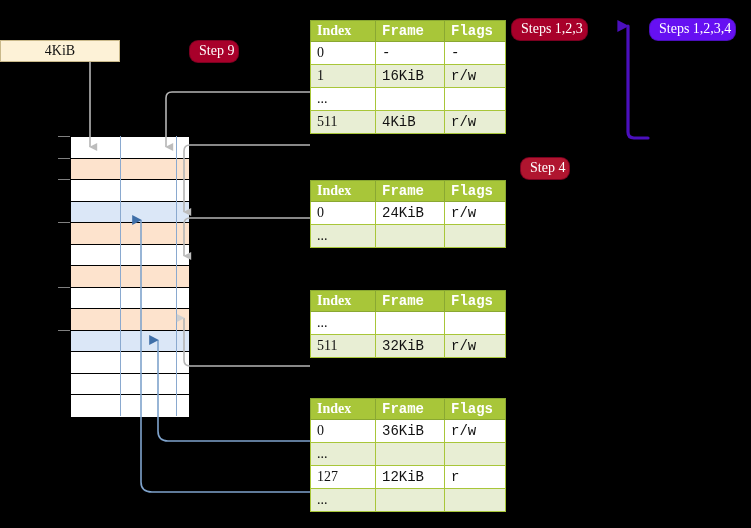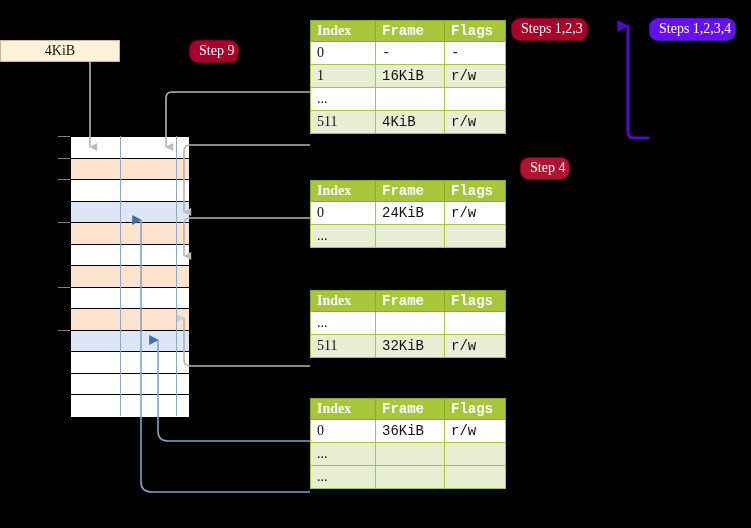--- a/index.html
+++ b/index.html
@@ -214,20 +214,25 @@
       <tr>
         <td class="w-idx">0</td>
         <td class="w-frm">36KiB</td>
         <td class="w-flg">r/w</td>
       </tr>
       <tr class="alt">
         <td class="w-idx">...</td>
         <td class="w-frm"></td>
         <td class="w-flg"></td>
       </tr>
+      <tr>
+        <td class="w-idx">127</td>
+        <td class="w-frm">12KiB</td>
+        <td class="w-flg">r</td>
+      </tr>
       <tr class="alt">
         <td class="w-idx">...</td>
         <td class="w-frm"></td>
         <td class="w-flg"></td>
       </tr>
     </tbody>
   </table>
 
 <svg class="abs" id="wires" viewBox="0 0 751 528" xmlns="http://www.w3.org/2000/svg">
   <defs>

